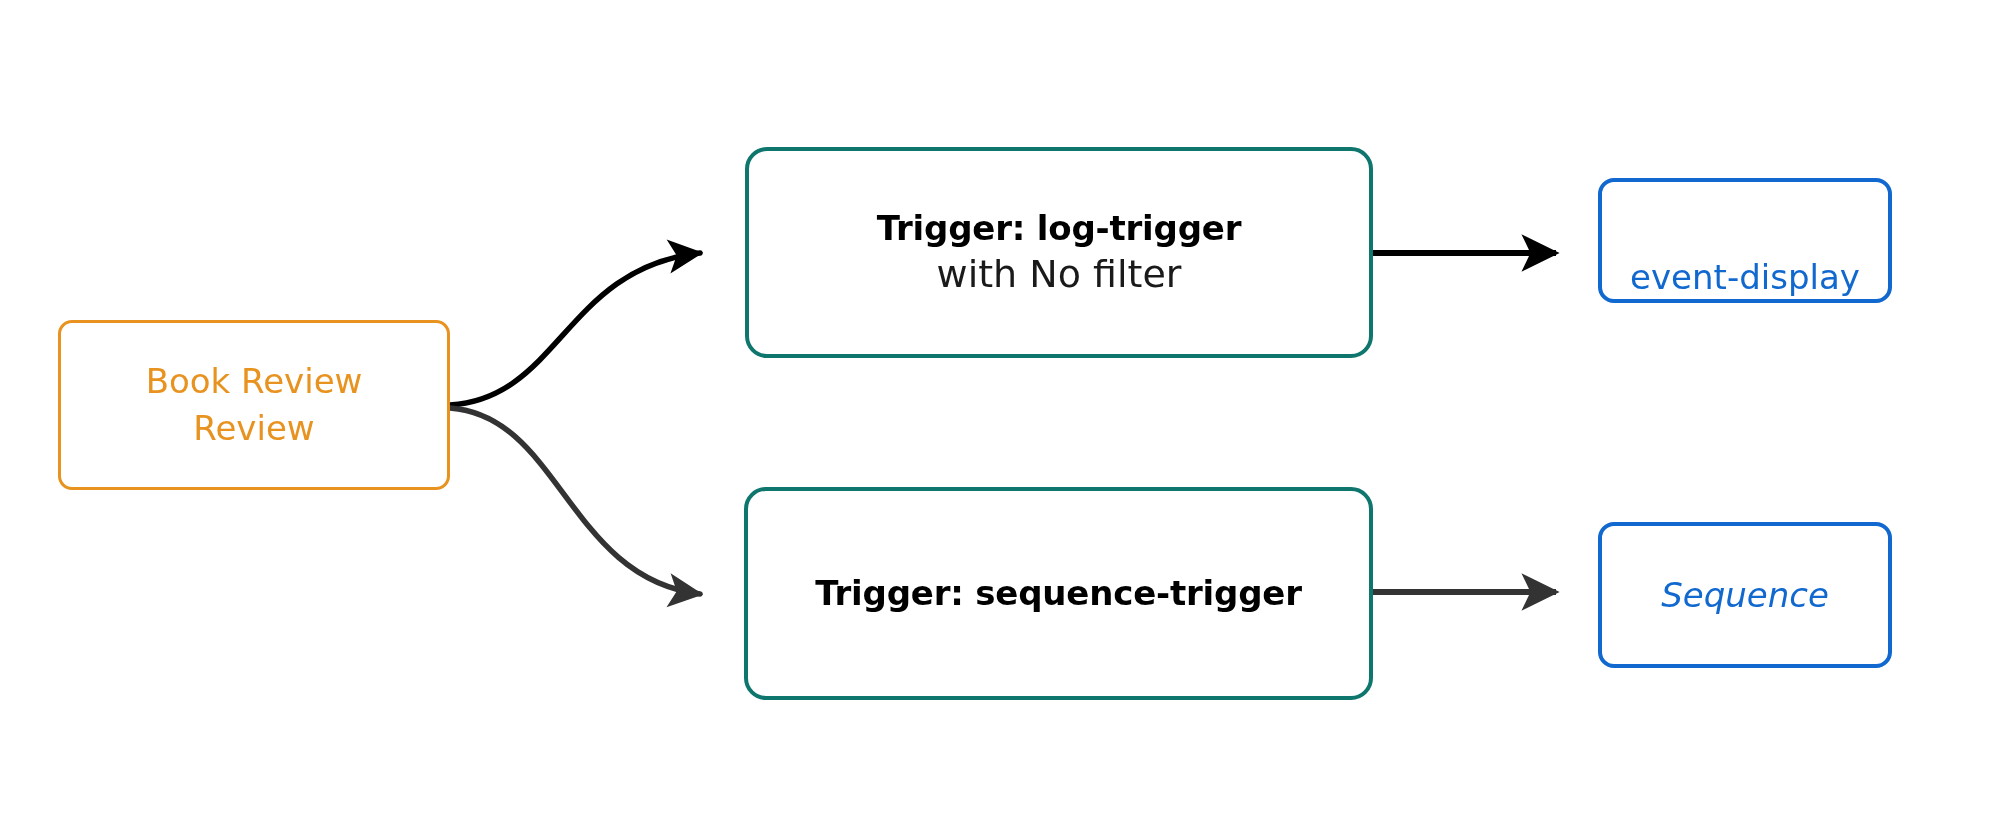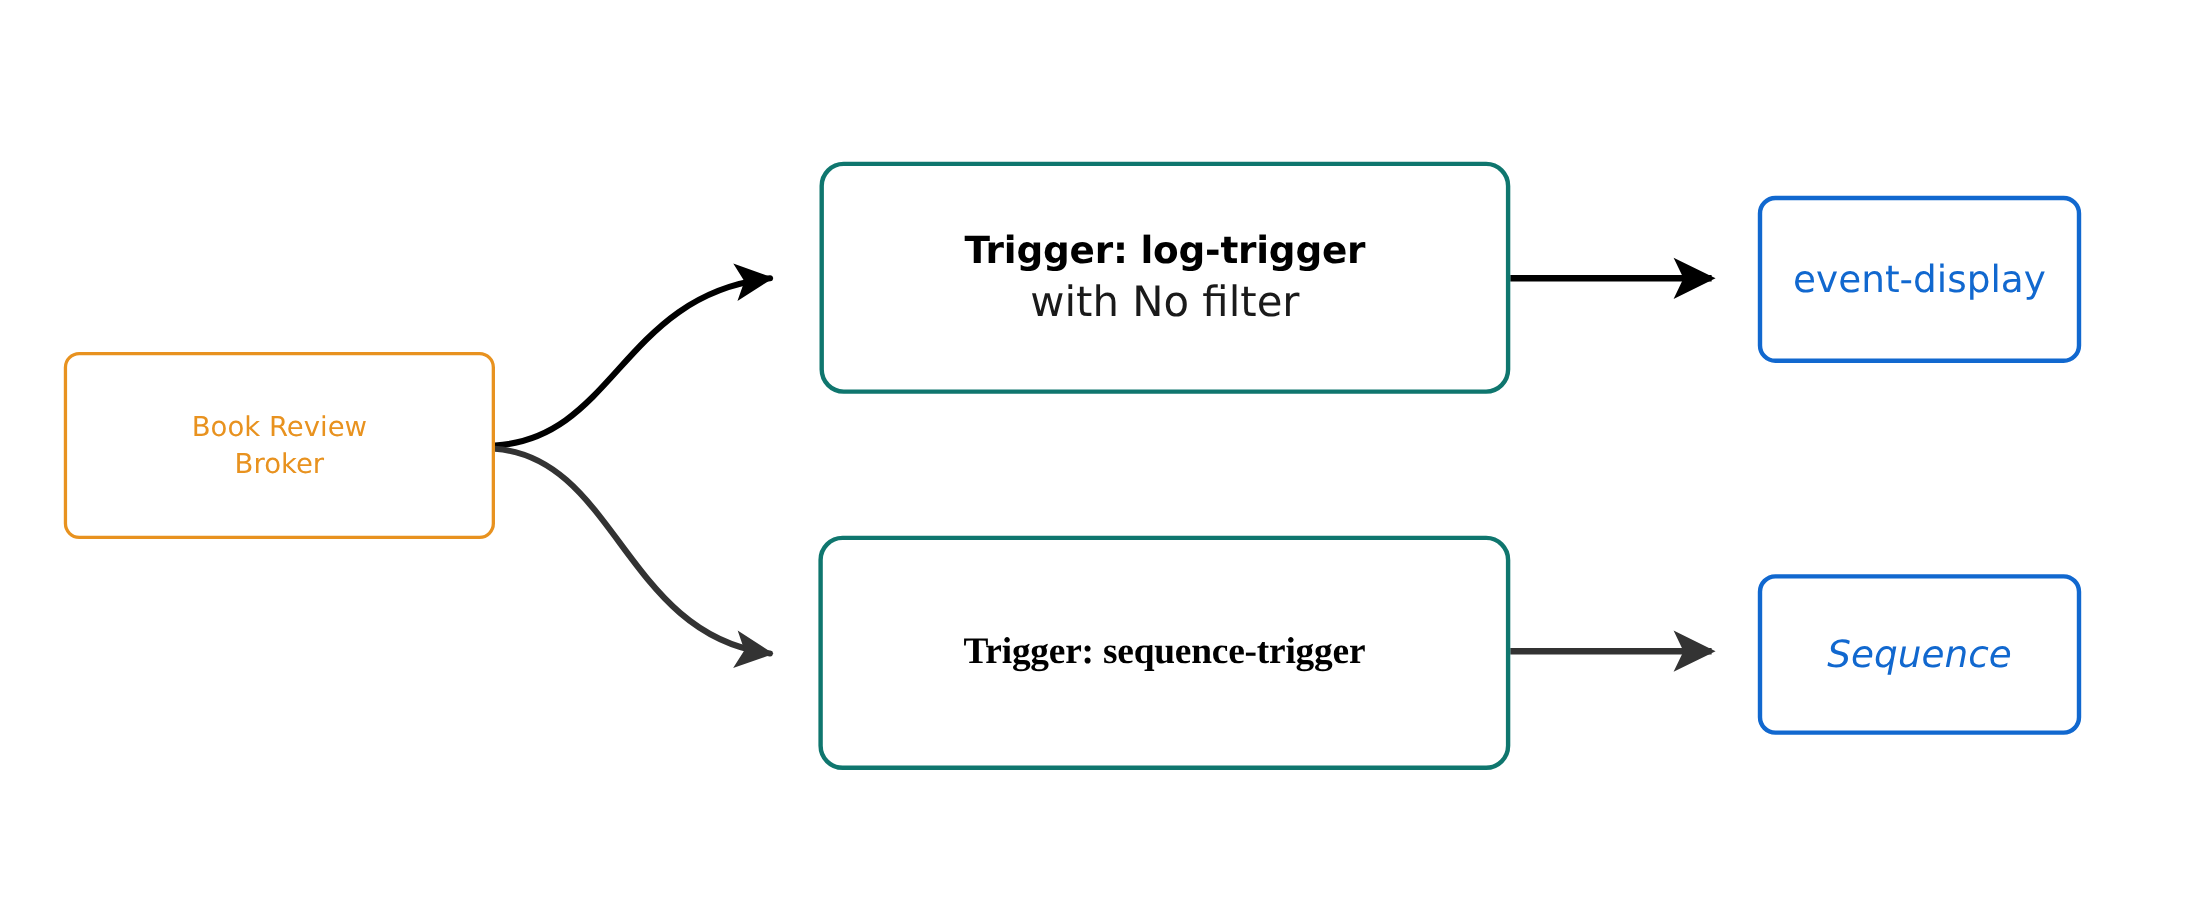--- a/index.html
+++ b/index.html
@@ -40,41 +40,40 @@
   .node-broker {
     left: 58px;
     top: 320px;
     width: 392px;
     height: 170px;
     border: 3px solid #e8921f;
     border-radius: 14px;
   }
   .node-broker .line {
     color: #e8921f;
-    font-size: 25px;
+    font-size: 34px;
     line-height: 1.38;
     font-weight: 400;
   }
   
   .node-trigger {
     border: 4px solid #0f766e;
     border-radius: 22px;
   }
   .node-trigger-log {
     left: 745px;
     top: 147px;
     width: 628px;
     height: 211px;
   }
   .node-trigger-sequence {
     left: 744px;
     top: 487px;
     width: 629px;
     height: 213px;
-    font-family: Liberation Serif, serif;
   }
   .node-trigger .title {
     color: #000000;
     font-size: 34px;
     font-weight: 700;
     line-height: 1.30;
     letter-spacing: -0.2px;
   }
   .node-trigger .subtitle {
     color: #1a1a1a;
@@ -84,21 +83,22 @@
   }
   
   .node-sink {
     border: 4px solid #1168cf;
     border-radius: 16px;
   }
   .node-sink-event-display {
     left: 1598px;
     top: 178px;
     width: 294px;
-    height: 152px;
+    height: 125px;
+    justify-content: flex-end;
   }
   .node-sink-sequence {
     left: 1598px;
     top: 522px;
     width: 294px;
     height: 146px;
     font-style: italic;
   }
   .node-sink .label {
     color: #1168cf;
@@ -126,21 +126,21 @@
 
     <path d="M 450 408 C 560 416 568 578 700 594" fill="none" stroke="#333333" stroke-width="5.5" stroke-linecap="round" marker-end="url(#arrow-gray)"></path>
 
     <path d="M 1373 253 L 1556 253" fill="none" stroke="#000000" stroke-width="6" stroke-linecap="butt" marker-end="url(#arrow-black)"></path>
 
     <path d="M 1373 592 L 1556 592" fill="none" stroke="#333333" stroke-width="6" stroke-linecap="butt" marker-end="url(#arrow-gray)"></path>
   </svg>
 
   <div class="node node-broker">
     <span class="line">Book Review</span>
-    <span class="line">Broker</span>
+    <span class="line">Review</span>
   </div>
 
   <div class="node node-trigger node-trigger-log">
     <span class="title">Trigger: log-trigger</span>
     <span class="subtitle">with No filter</span>
   </div>
 
   <div class="node node-trigger node-trigger-sequence">
     <span class="title">Trigger: sequence-trigger</span>
   </div>

